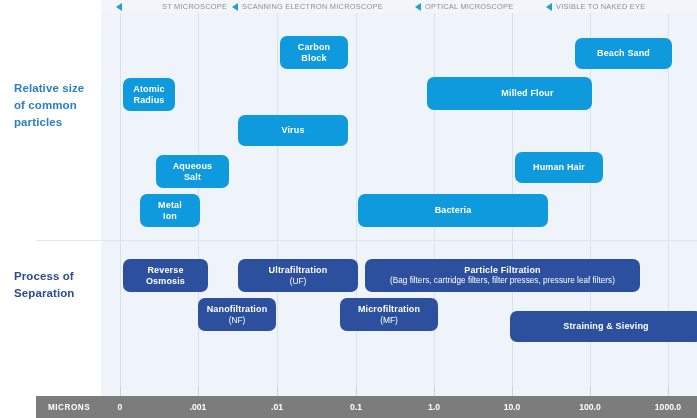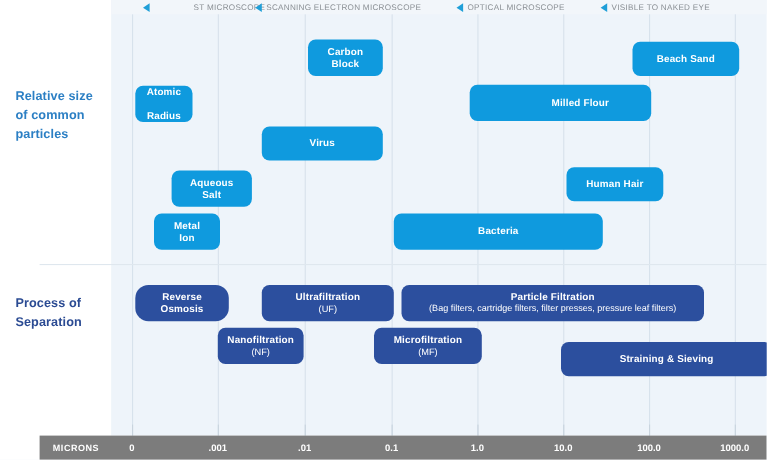--- a/index.html
+++ b/index.html
@@ -135,21 +135,21 @@
       <div class="gridline" style="left: 434px;"></div>
       <div class="gridline" style="left: 512px;"></div>
       <div class="gridline" style="left: 590px;"></div>
       <div class="gridline" style="left: 668px;"></div>
     </div>
 
   <div class="divider"></div>
 
   <div class="scope-strip"></div>
   <div id="scopes">
-      <div class="scope-item" style="left: 130px; gap: 40px;">
+      <div class="scope-item" style="left: 116px; gap: 40px;">
         <span class="scope-arrow"></span>
         <span>ST MICROSCOPE</span>
       </div>
       <div class="scope-item" style="left: 232px;">
         <span class="scope-arrow"></span>
         <span>SCANNING ELECTRON MICROSCOPE</span>
       </div>
       <div class="scope-item" style="left: 415px;">
         <span class="scope-arrow"></span>
         <span>OPTICAL MICROSCOPE</span>
@@ -165,21 +165,21 @@
     <div>Separation</div>
   </div>
 
   <div class="row-title" style="left:14px;top:80px;width:85px;">
     <div>Relative size</div>
     <div>of common</div>
     <div>particles</div>
   </div>
 
   <div id="particle-pills">
-      <div class="pill light" style="left: 123px; top: 78px; width: 52px; height: 33px; justify-content: space-between;">
+      <div class="pill light" style="left: 123px; top: 78px; width: 52px; height: 33px;">
         <span>Atomic</span>
         <span>Radius</span>
       </div>
       <div class="pill light" style="left: 280px; top: 36px; width: 68px; height: 33px;">
         <span>Carbon</span>
         <span>Block</span>
       </div>
       <div class="pill light" style="left: 575px; top: 38px; width: 97px; height: 31px; text-align: center;">
         <span>Beach Sand</span>
       </div>
@@ -198,21 +198,21 @@
       </div>
       <div class="pill light" style="left: 140px; top: 194px; width: 60px; height: 33px;">
         <span>Metal</span>
         <span>Ion</span>
       </div>
       <div class="pill light" style="left: 358px; top: 194px; width: 190px; height: 33px;">
         <span>Bacteria</span>
       </div>
     </div>
   <div id="process-pills">
-      <div class="pill navy" style="left: 123px; top: 259px; width: 85px; height: 33px; border-radius: 12px;">
+      <div class="pill navy" style="left: 123px; top: 259px; width: 85px; height: 33px;">
         <span>Reverse</span>
         <span>Osmosis</span>
       </div>
       <div class="pill navy" style="left: 238px; top: 259px; width: 120px; height: 33px;">
         <span>Ultrafiltration</span>
         <span class="sub">(UF)</span>
       </div>
       <div class="pill navy" style="left: 365px; top: 259px; width: 275px; height: 33px;">
         <span>Particle Filtration</span>
         <span class="sub wide">(Bag filters, cartridge filters, filter presses, pressure leaf filters)</span>

